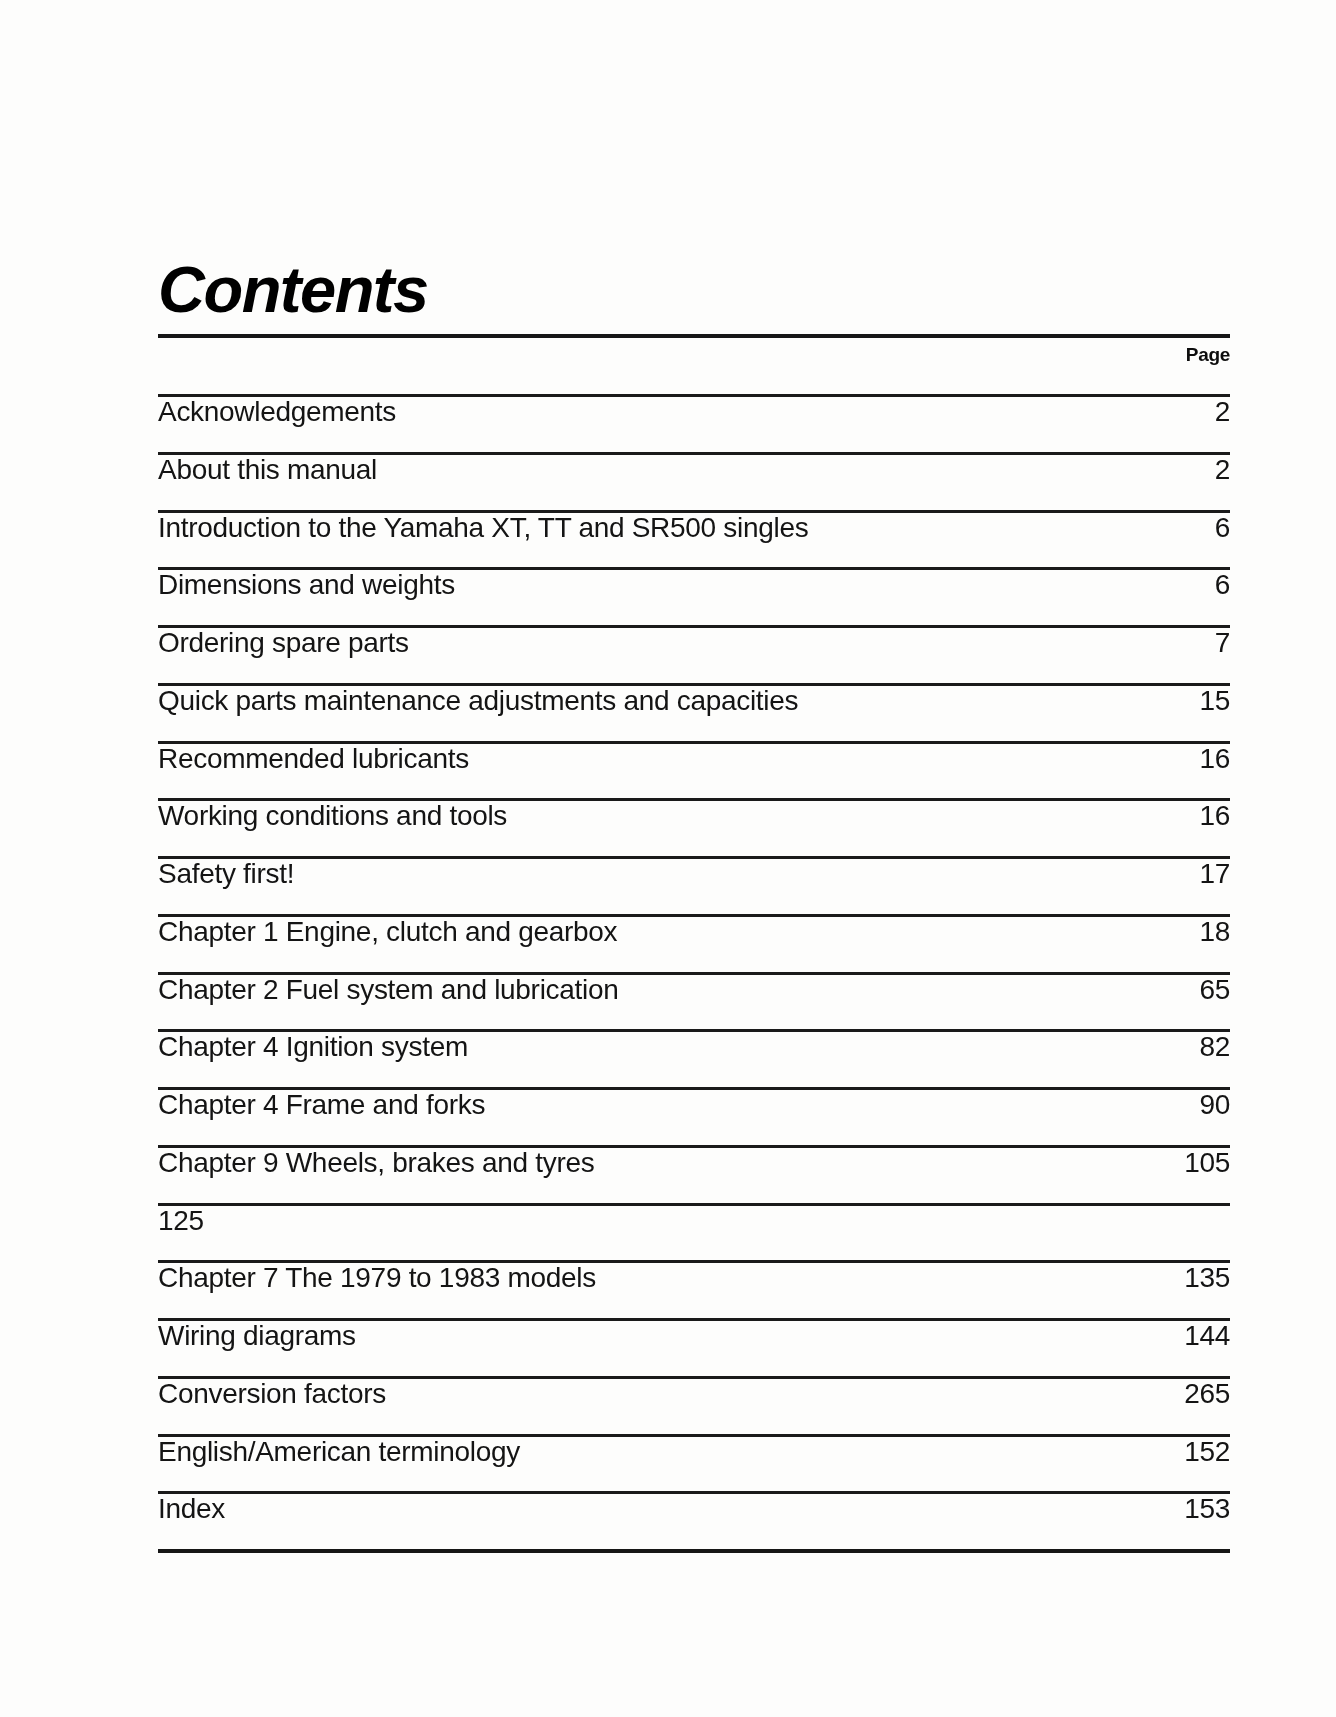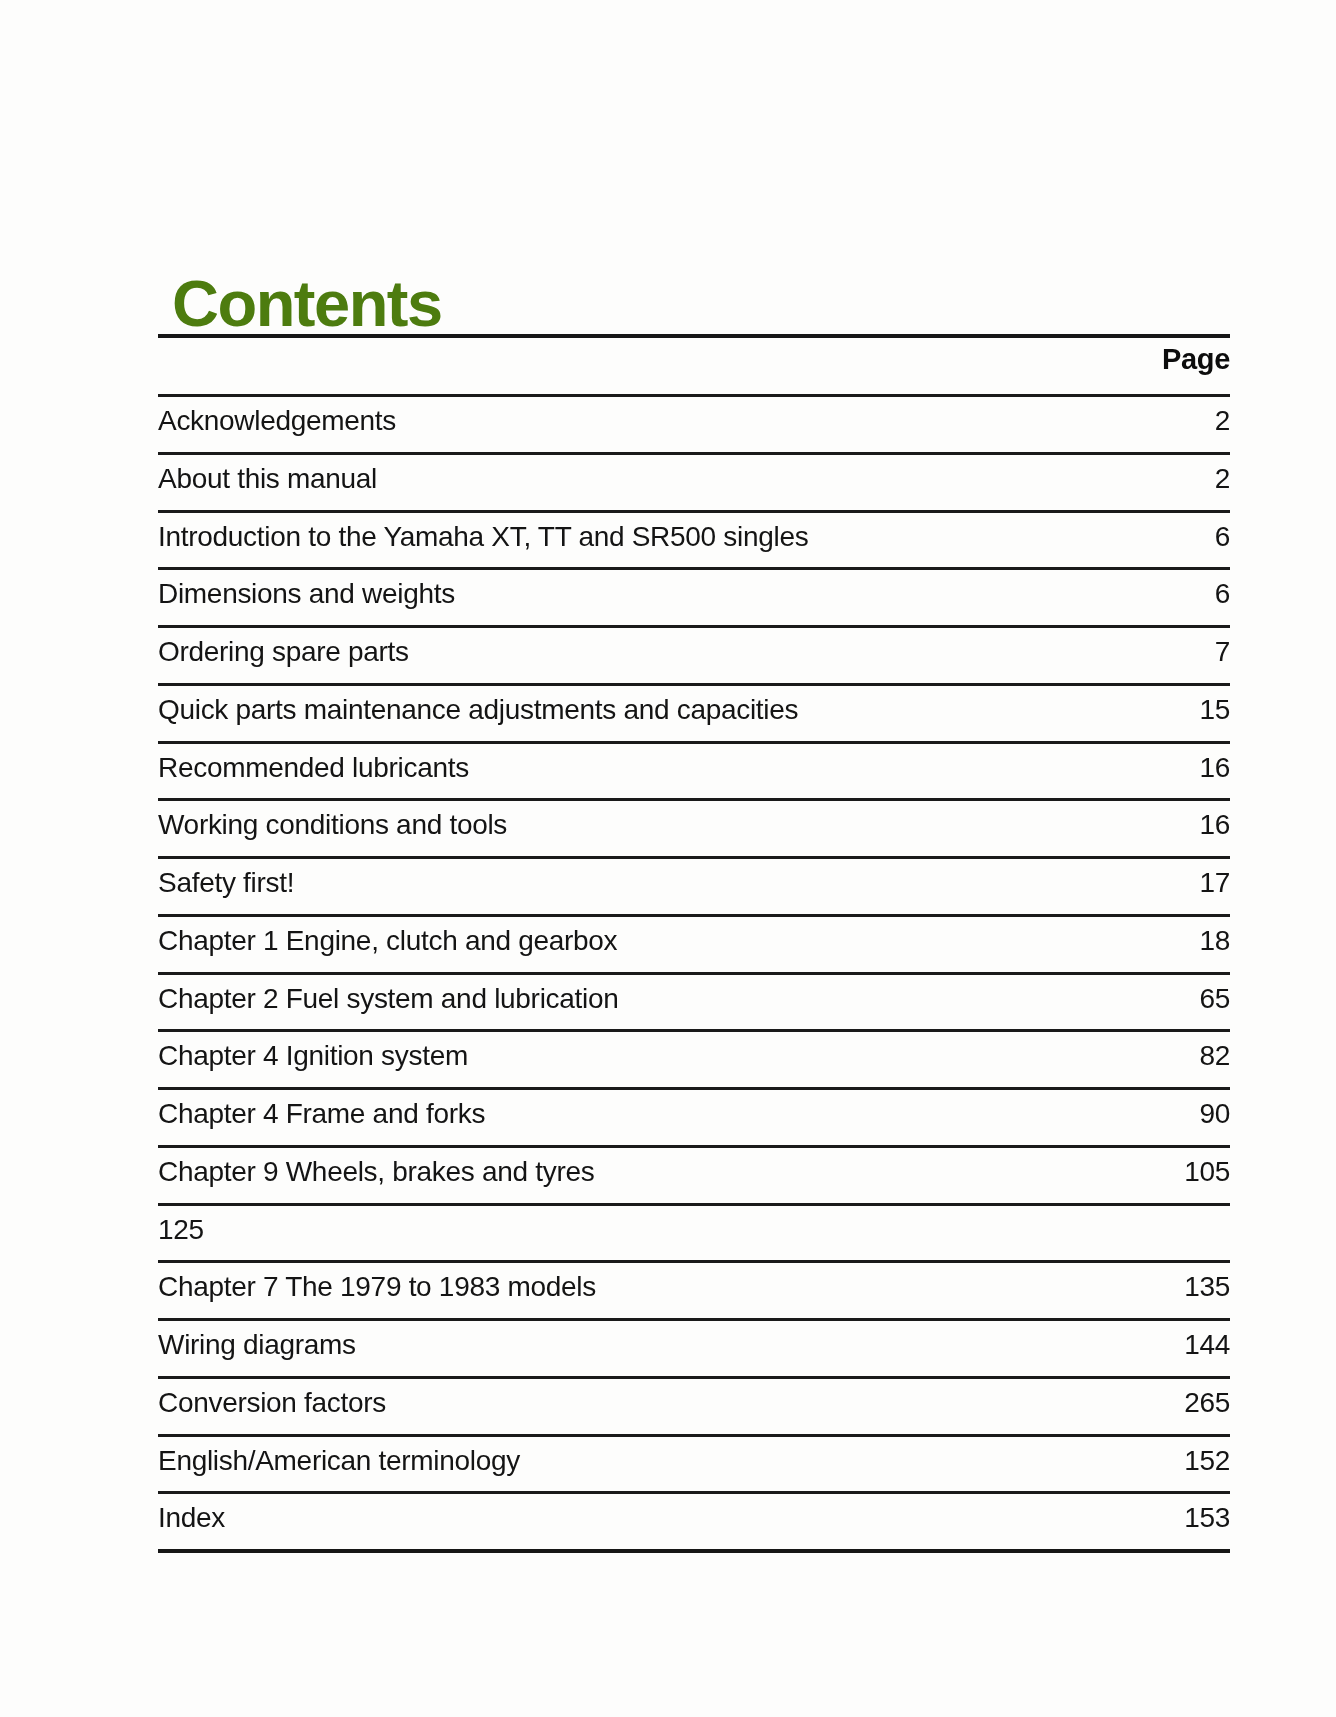--- a/index.html
+++ b/index.html
@@ -20,58 +20,59 @@
     position: absolute;
     left: 158px;
     top: 0;
     width: 1072px;
     height: 1717px;
   }
   .doc-title {
     position: absolute;
     top: 257px;
     left: 0;
-    margin: 14px;
+    margin: 0;
     font-size: 65px;
     font-weight: bold;
     letter-spacing: -1.5px;
     line-height: 1;
-    color: #4d7c0f;
+    color: #000000;
+    font-style: italic;
   }
   .title-rule {
     position: absolute;
     top: 334px;
     left: 0;
     width: 100%;
     height: 4px;
     background: #161616;
   }
   .page-col-header {
     position: absolute;
     top: 345px;
     right: 0;
-    font-size: 29px;
+    font-size: 19px;
     font-weight: bold;
     letter-spacing: -0.3px;
     line-height: 1;
     color: #0d0d0d;
     text-align: center;
   }
   .toc {
     position: absolute;
     top: 394px;
     left: 0;
     width: 100%;
     border-bottom: 4px solid #161616;
   }
   .toc-row {
     box-sizing: border-box;
     height: 57.75px;
     border-top: 3px solid #1a1a1a;
-    padding-top: 9px;
+    padding-top: 0;
     display: flex;
     justify-content: space-between;
     align-items: flex-start;
     font-size: 28px;
     line-height: 1.1;
     letter-spacing: -0.3px;
     gap: 28px;
   }
   .toc-label {
     white-space: nowrap;

